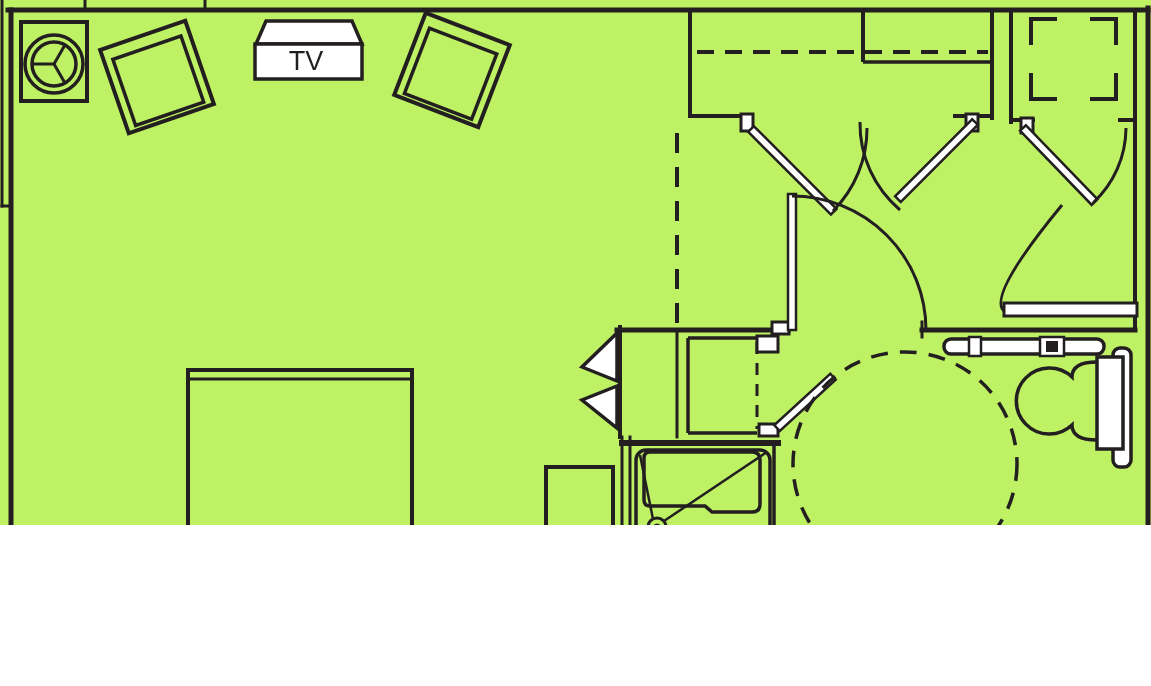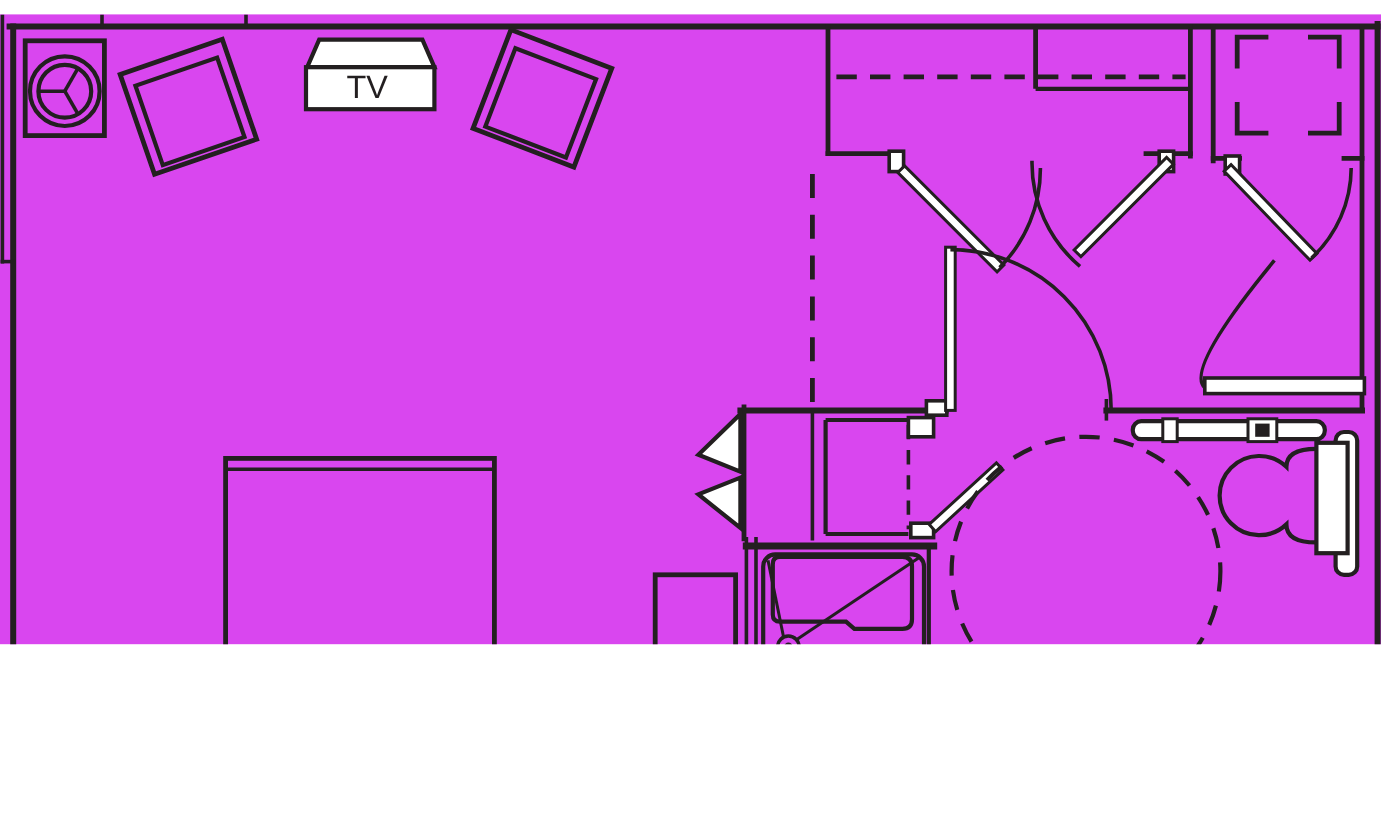--- a/index.html
+++ b/index.html
@@ -1,16 +1,16 @@
 <!DOCTYPE html>
 <html><head>
 <meta charset="utf-8">
 <style>
   html,body{margin:0;padding:0;background:#ffffff;}
-  .plan-wrap{width:1151px;height:525px;background:#d946ef;overflow:hidden;margin-top:12px;}
+  .plan-wrap{width:1151px;height:525px;background:#bef264;overflow:hidden;}
   svg{display:block;}
   .ink{stroke:#231f20;fill:none;}
   .wall{stroke:#231f20;fill:none;stroke-linecap:square;}
   .fill-white{fill:#ffffff;stroke:#231f20;}
   .fill-ink{fill:#231f20;stroke:none;}
   text.label{font-family:"Liberation Sans", sans-serif;fill:#231f20;}
 </style>
 </head>
 <body>
 

